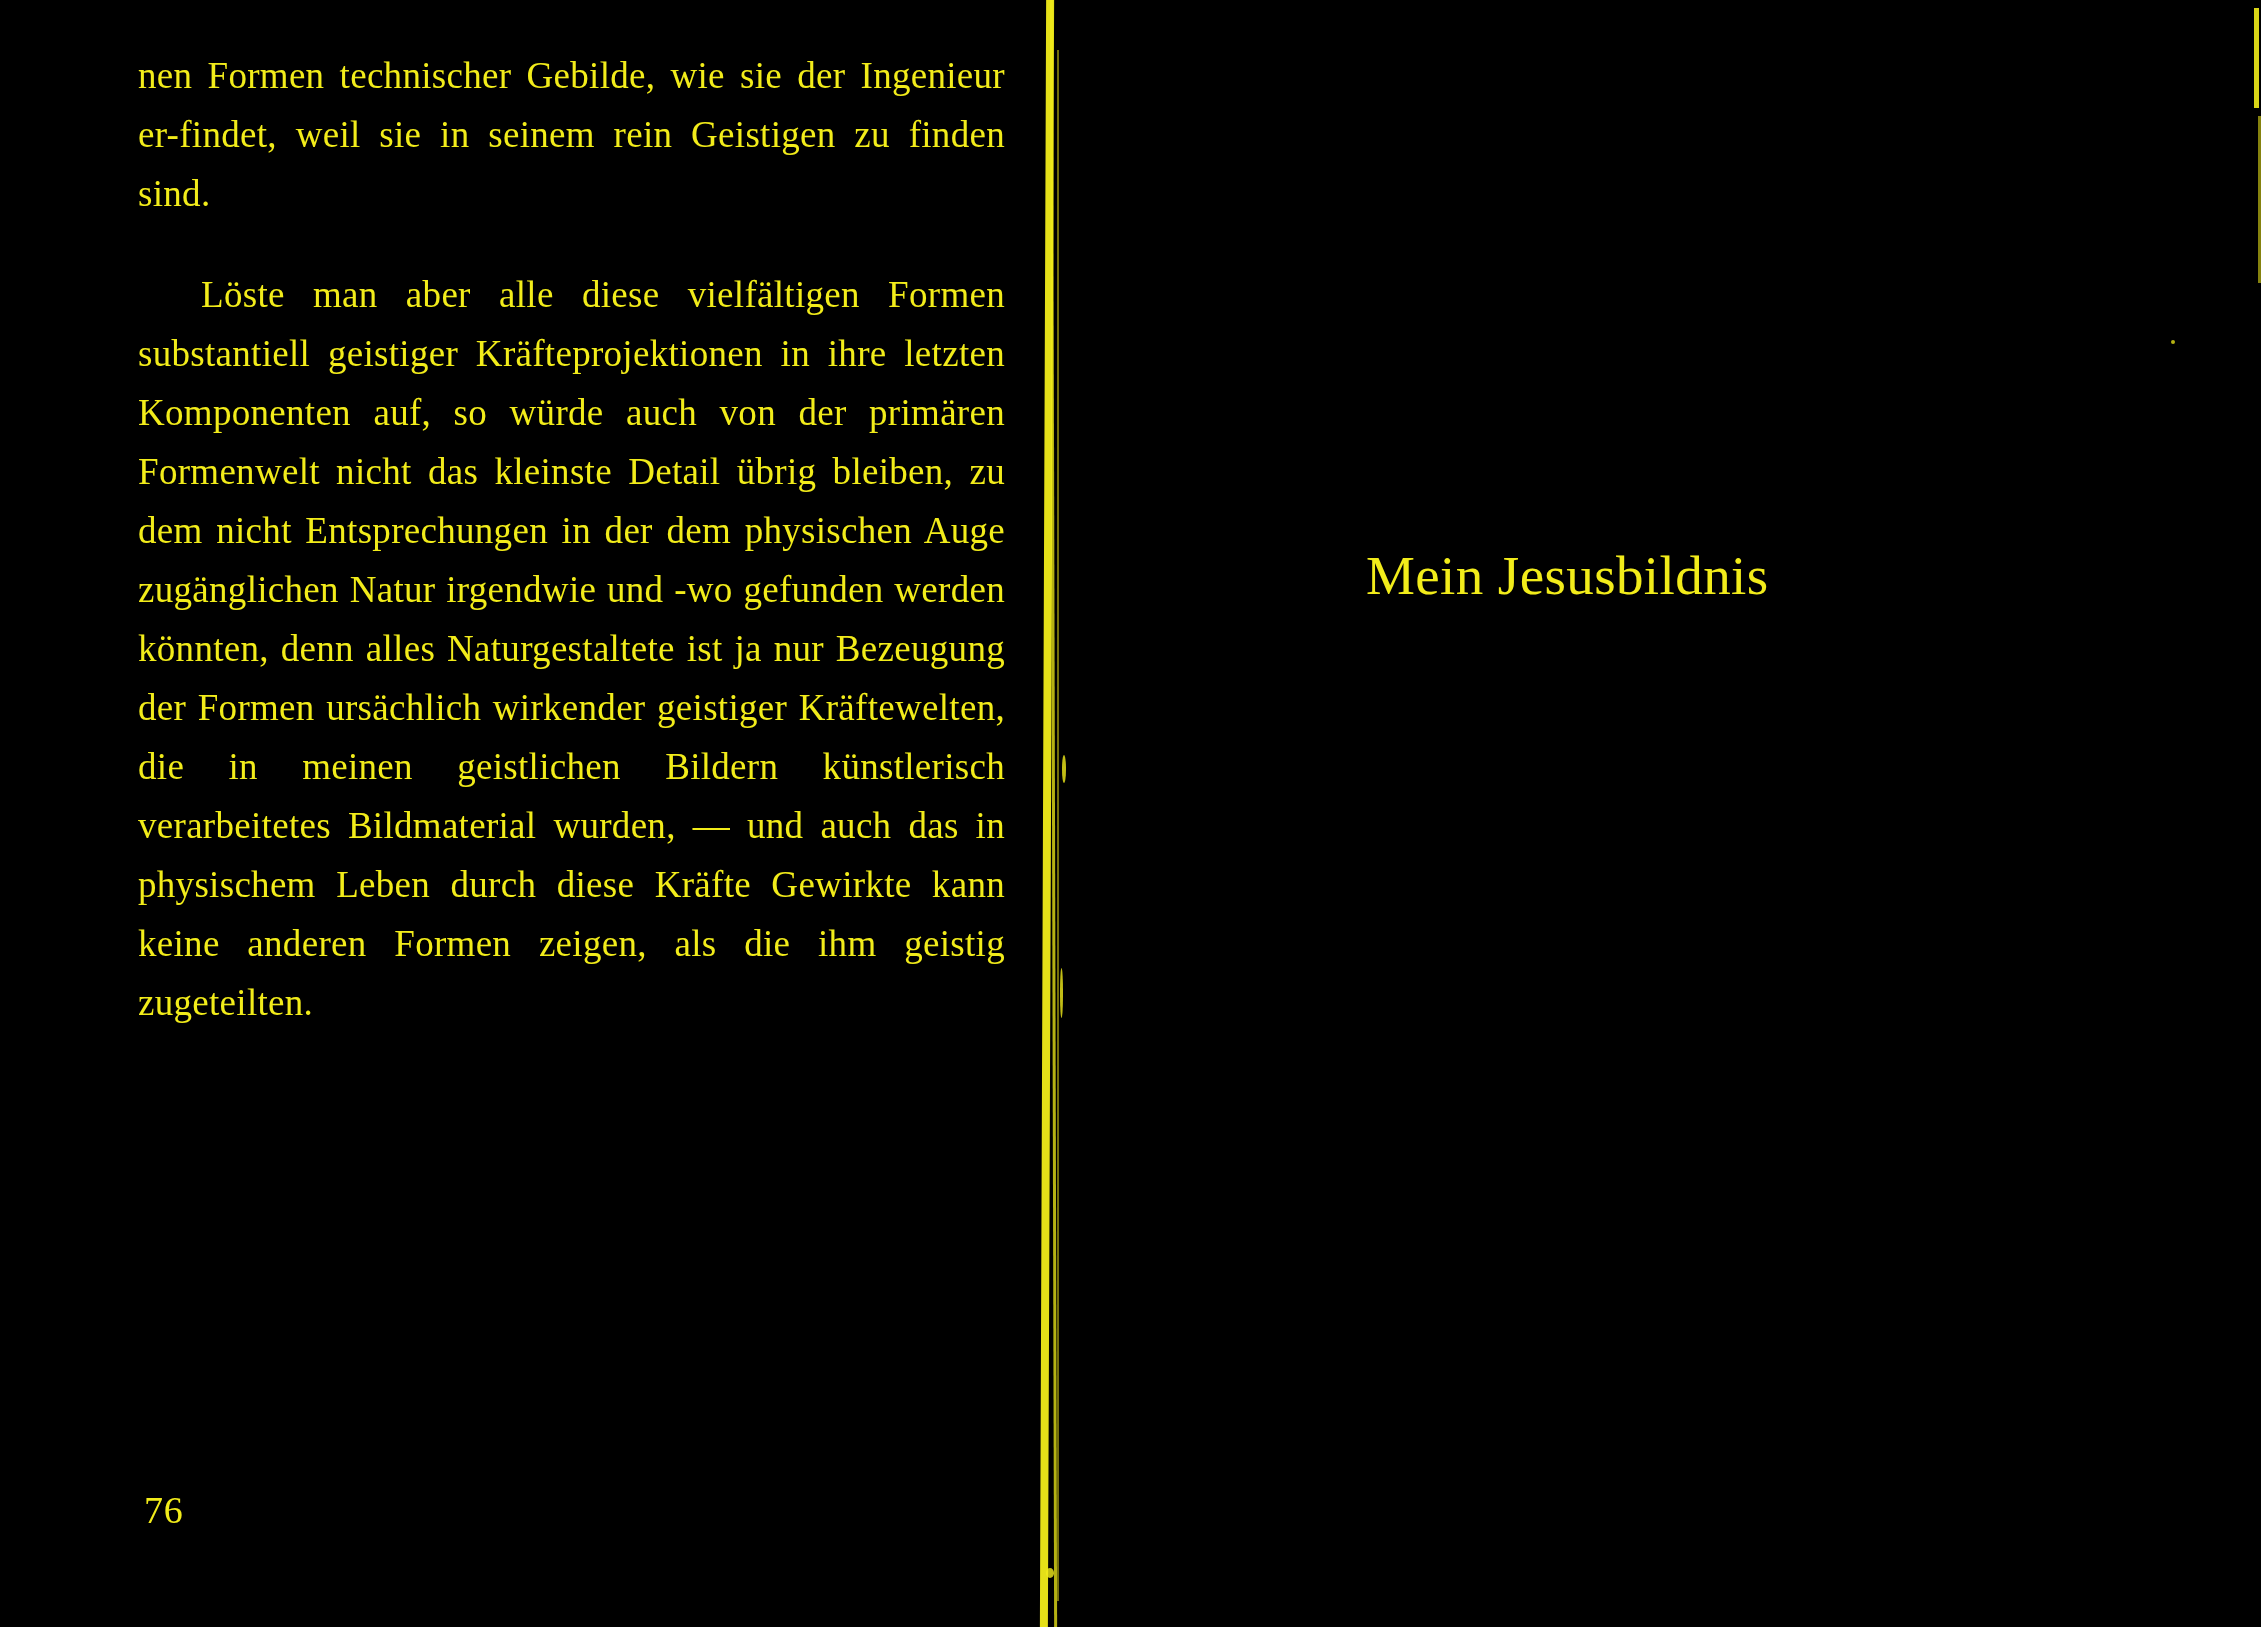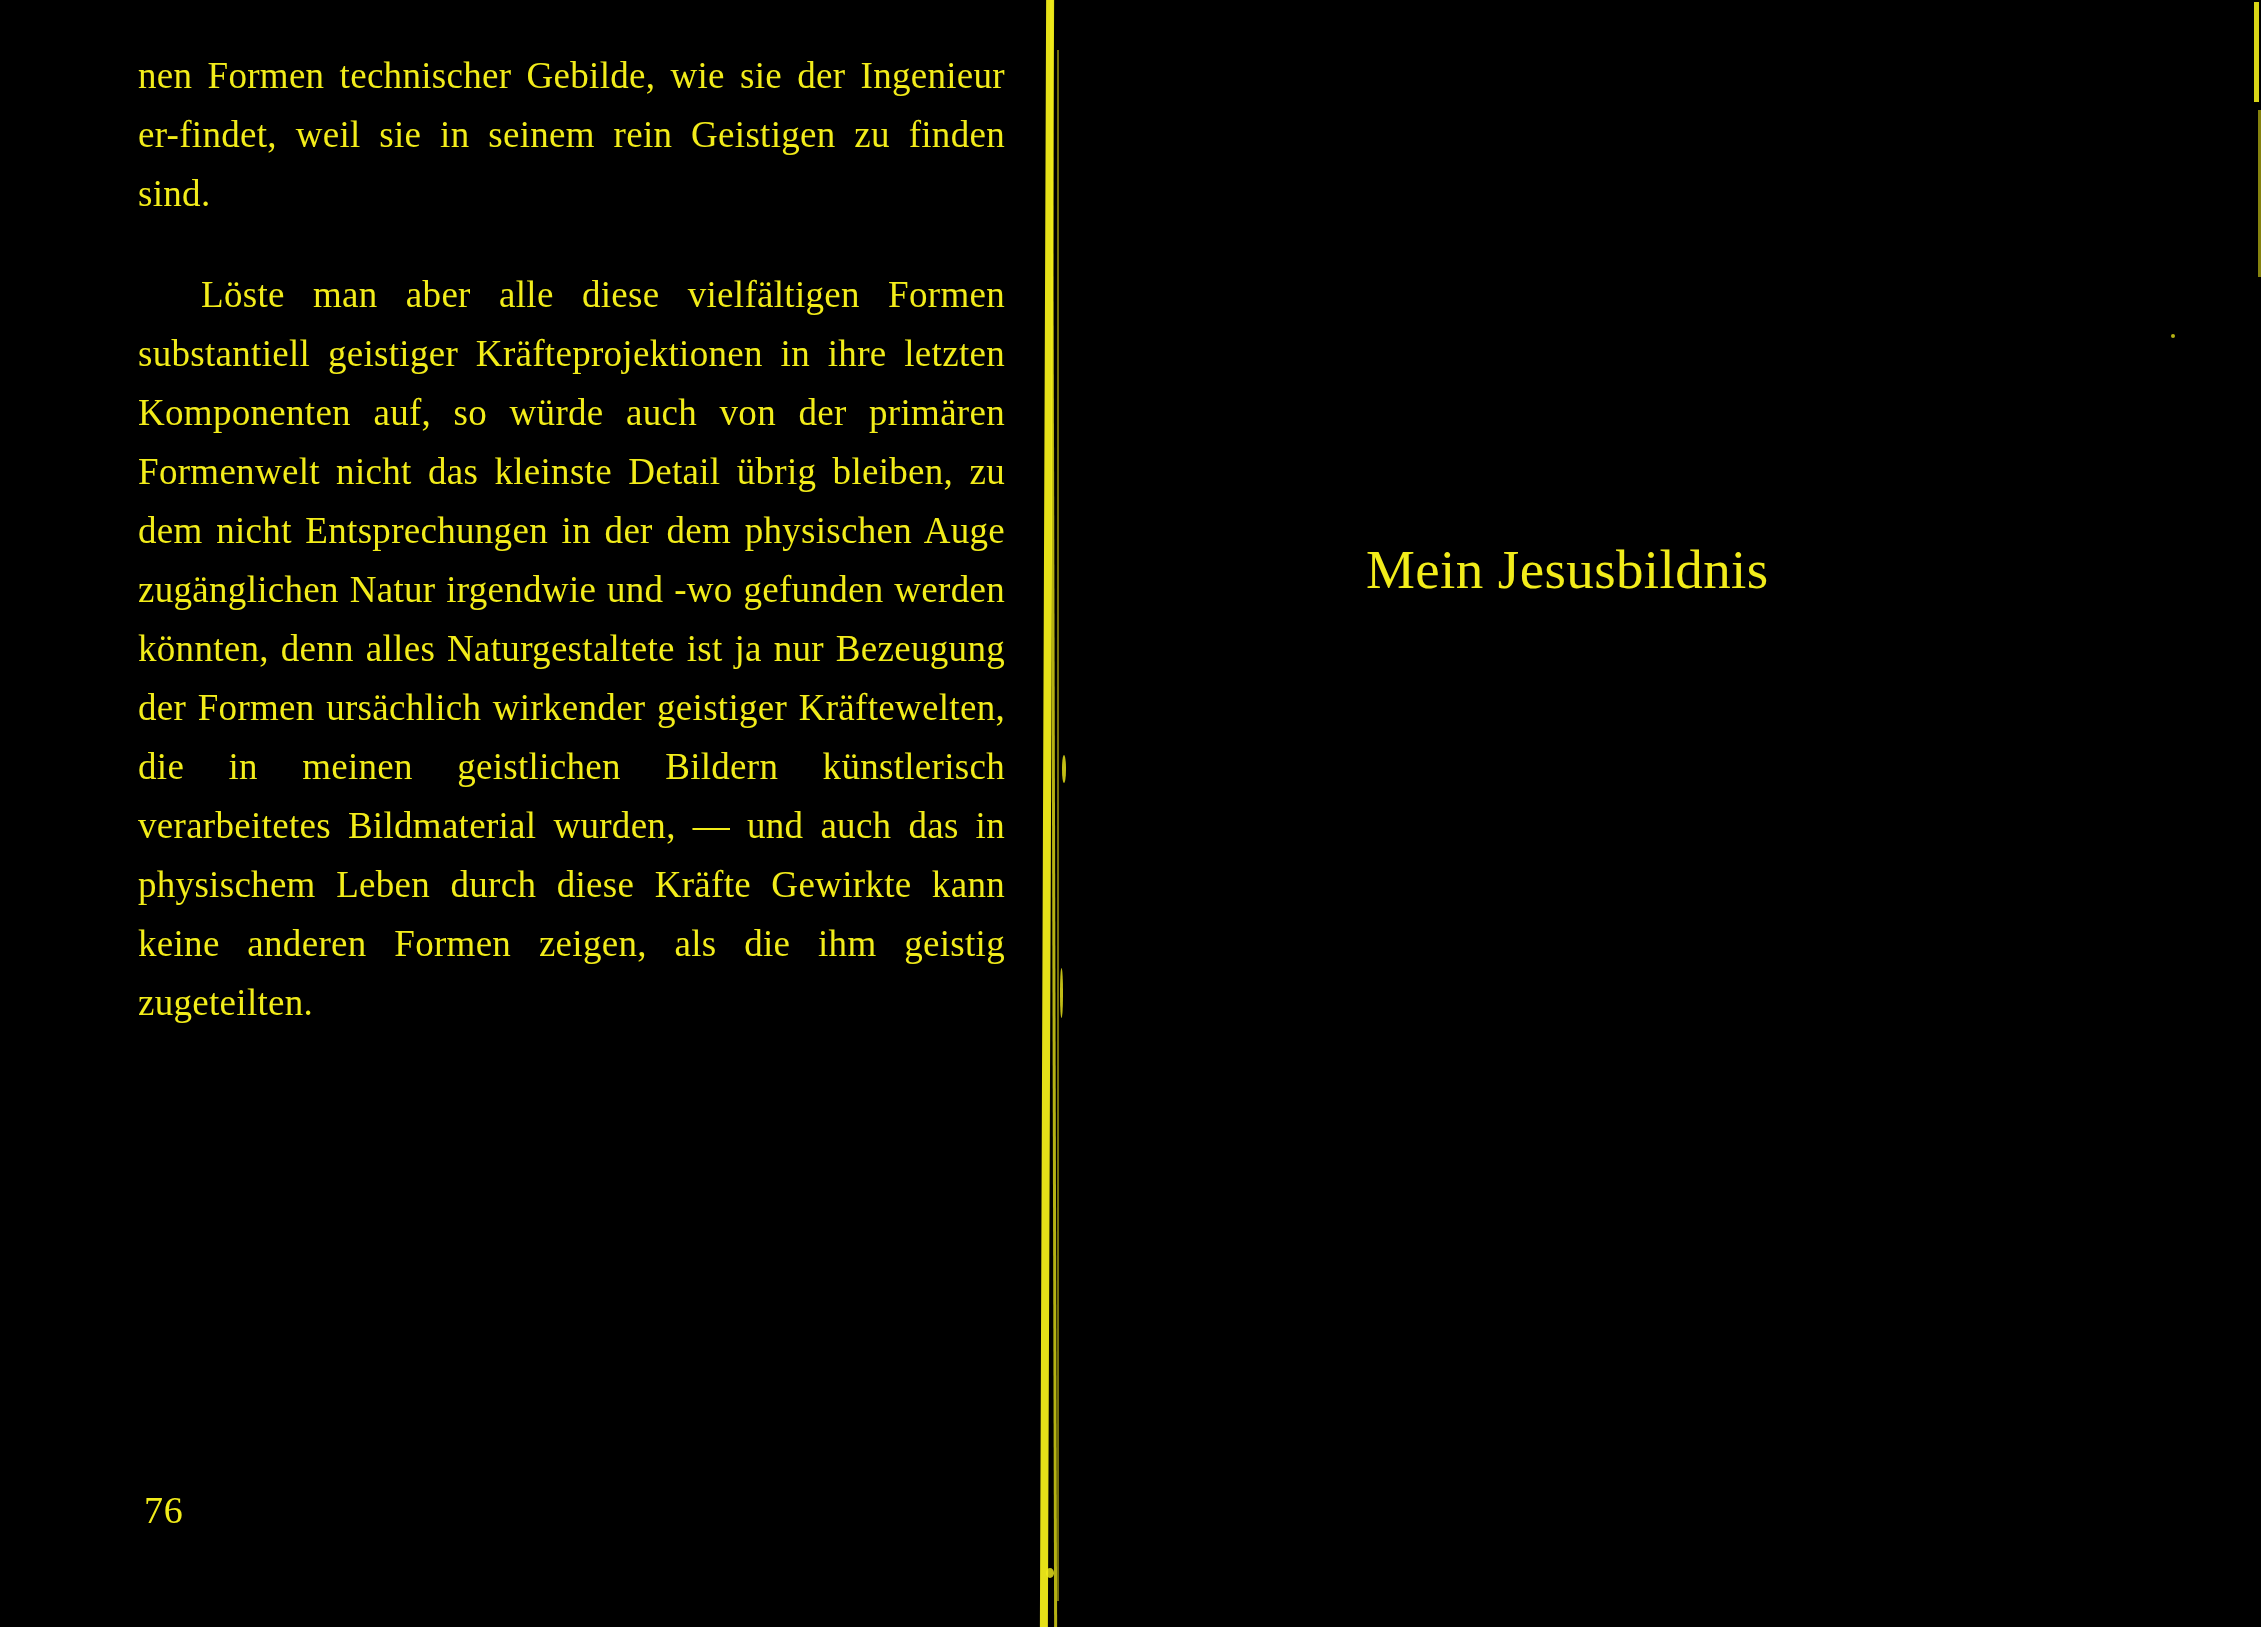--- a/index.html
+++ b/index.html
@@ -114,21 +114,21 @@
     position: absolute;
     background: #f2ec1a;
     opacity: 0.8;
     border-radius: 50%;
   }
 
   
   .page-right {
     position: absolute;
     left: 1101px;
-    top: 2px;
+    top: 8px;
     width: 1160px;
     height: 1382px;
   }
   .chapter-title {
     position: absolute;
     left: 265px;
     top: 535px;
     color: #f2ec1a;
     font-family: "Liberation Serif", serif;
     font-size: 55px;

